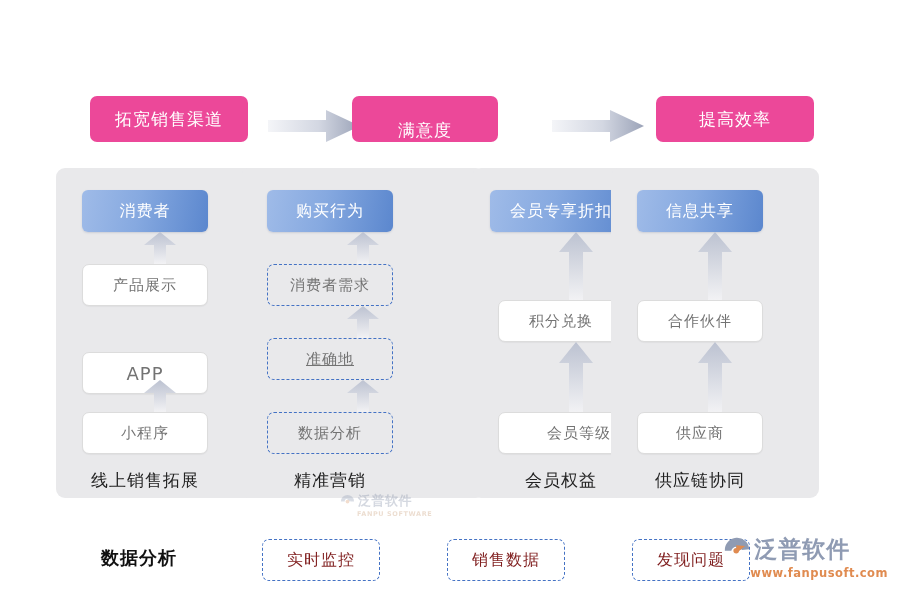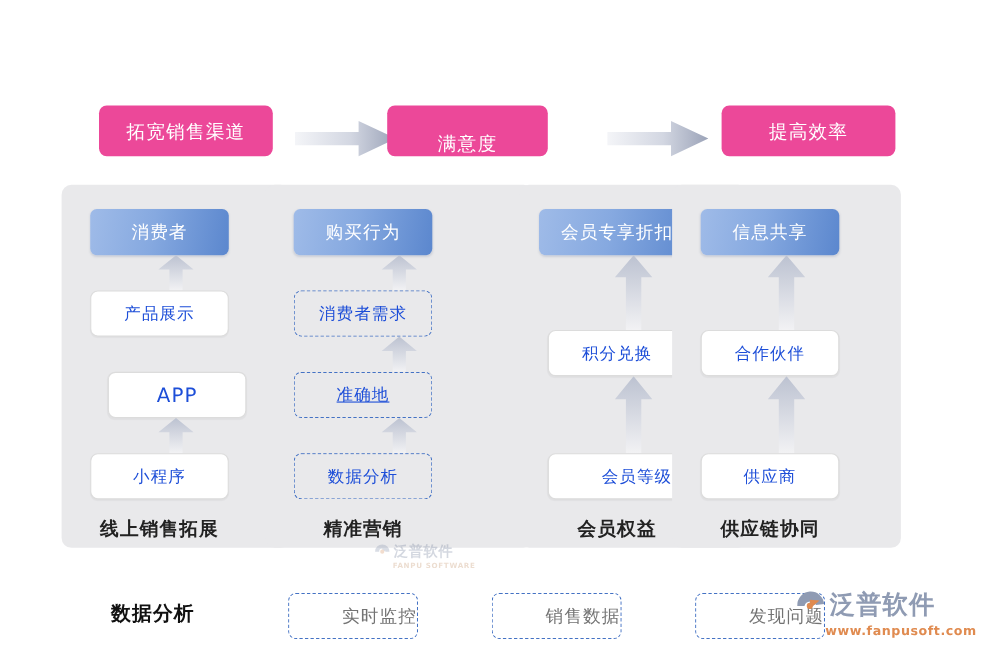--- a/index.html
+++ b/index.html
@@ -68,21 +68,21 @@
   }
   .header-blue.wide{left:18px;width:142px;}
 
   .cell{
     position:absolute;
     left:26px;
     width:126px;
     height:42px;
     display:flex;align-items:center;justify-content:center;
     font-size:15px;
-    color:#1d4ed8;
+    color:#737373;
     letter-spacing:1px;
     box-sizing:border-box;
   }
   .cell.solid{
     background:#ffffff;
     border:1px solid #dcdcdc;
     border-radius:7px;
     box-shadow:0 1px 1px rgba(0,0,0,.04);
   }
   .cell.dashed{
@@ -99,44 +99,44 @@
     transform:translateX(-50%);
   }
   .uparrow svg{display:block;}
 
   .panel-footer{
     position:absolute;
     left:0;width:178px;
     bottom:6px;
     text-align:center;
     font-size:17px;
-    font-weight:bold;
+    font-weight:normal;
     color:#222222;
     letter-spacing:1px;
   }
 
   
   .bottom-label{
     position:absolute;
     top:546px;
     font-size:18px;
     font-weight:bold;
     color:#111111;
     letter-spacing:1px;
   }
   .bottombox{
     position:absolute;
     top:539px;
     width:118px;
     height:42px;
     border:1.5px dashed #4472c4;
     border-radius:7px;
-    display:flex;align-items:center;justify-content:flex-end;
+    display:flex;align-items:center;justify-content:center;
     font-size:16px;
-    color:#737373;
+    color:#7f1d1d;
     letter-spacing:1px;
     box-sizing:border-box;
     background:transparent;
   }
 
   
   .logo-main{
     position:absolute;
     right:12px;
     top:534px;
@@ -232,21 +232,21 @@
           </linearGradient>
         </defs>
         <path d="M11,32 L11,13 L1,13 L17,0 L33,13 L23,13 L23,32 Z" fill="url(#ua1)"></path>
       </svg>
     </div>
 
     <div class="cell solid" style="top:96px;">
       <span>产品展示</span>
     </div>
 
-    <div class="cell solid latin" style="top:170px;margin-left:16px;">
+    <div class="cell solid latin" style="top:184px;">
       <span>APP</span>
     </div>
 
     <div class="uparrow" style="top:212px;">
       <svg width="34" height="32" viewBox="0 0 34 32" aria-hidden="true">
         <defs>
           <linearGradient id="ua2" x1="0" y1="1" x2="0" y2="0">
             <stop offset="0%" stop-color="#f2f2f4"></stop>
             <stop offset="100%" stop-color="#bcc2d1"></stop>
           </linearGradient>

